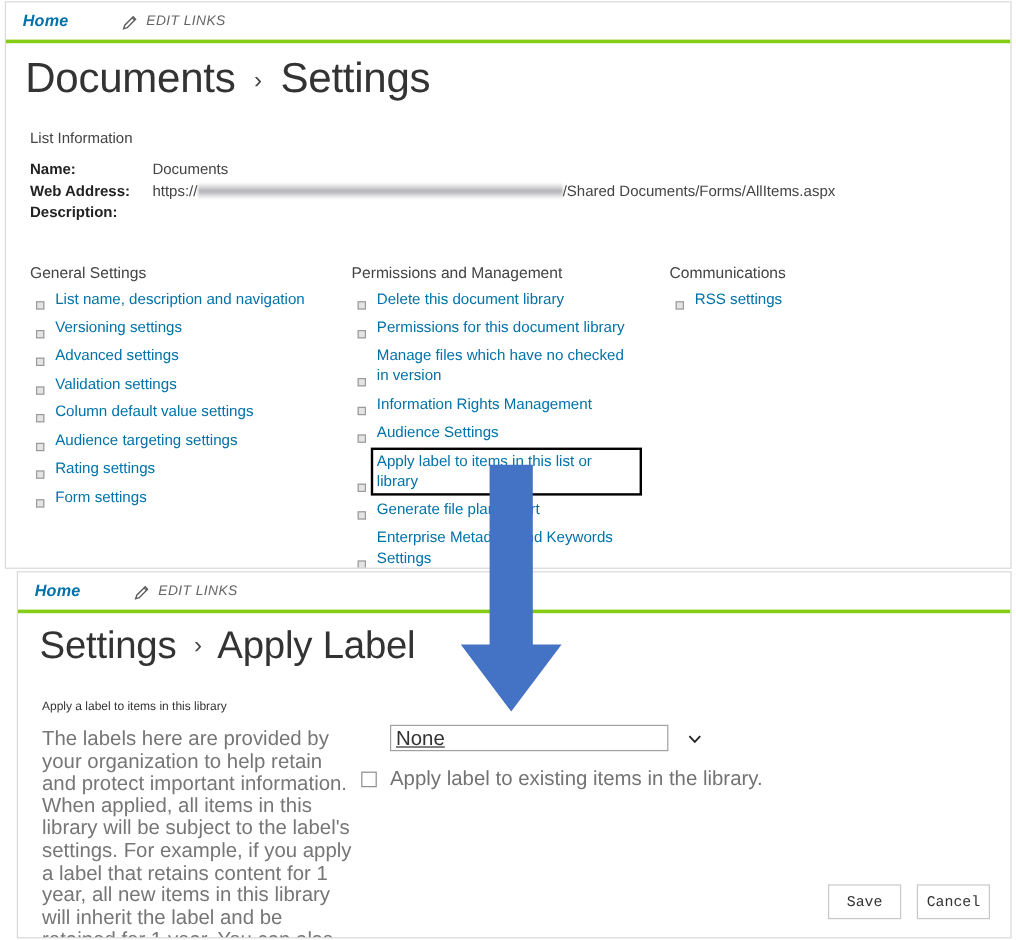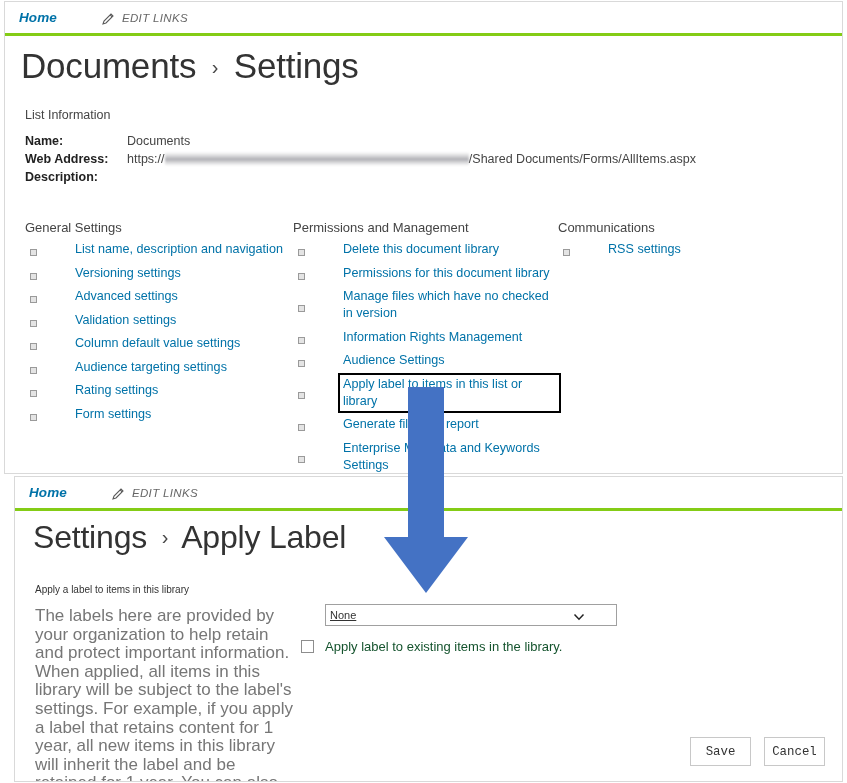--- a/index.html
+++ b/index.html
@@ -150,23 +150,22 @@
     color: #444444;
     margin-bottom: 6px;
   }
   ul.settings-list {
     list-style: none;
     margin: 0;
     padding: 0;
   }
   ul.settings-list li {
     display: flex;
-    align-items: center;
+    align-items: flex-end;
     margin-bottom: 6.5px;
-    gap: 29px;
   }
   .sq-bullet {
     flex: none;
     width: 7px;
     height: 7px;
     margin: 6px 9px 0 5px;
     border: 1px solid #9a9a9a;
     background: #e4e4e4;
     box-sizing: border-box;
   }
@@ -199,23 +198,23 @@
     font-size: 17px;
     line-height: 18.6px;
     color: #767676;
     width: 262px;
   }
   .al-right {
     flex: 1;
     padding-top: 20px;
   }
   .label-select {
-    width: 292px;
+    width: 232px;
     height: 22px;
-    font-size: 11px;
+    font-size: 17px;
     font-family: "Liberation Sans", sans-serif;
     color: #333333;
     border: 1px solid #a0a0a0;
     background: #ffffff;
     padding: 0 4px;
     box-sizing: border-box;
     border-radius: 0;
     -webkit-appearance: none;
     appearance: none;
     text-decoration: underline;
@@ -237,22 +236,22 @@
     width: 13px;
     height: 13px;
     border: 1px solid #8d8d8d;
     background: #ffffff;
     flex: none;
     margin-right: 11px;
     cursor: pointer;
     box-sizing: border-box;
   }
   .cb-label {
-    font-size: 13px;
-    color: #14532d;
+    font-size: 17px;
+    color: #737373;
   }
 
   
   .al-footer {
     position: absolute;
     right: 17px;
     bottom: 15px;
     display: flex;
     gap: 13px;
   }

